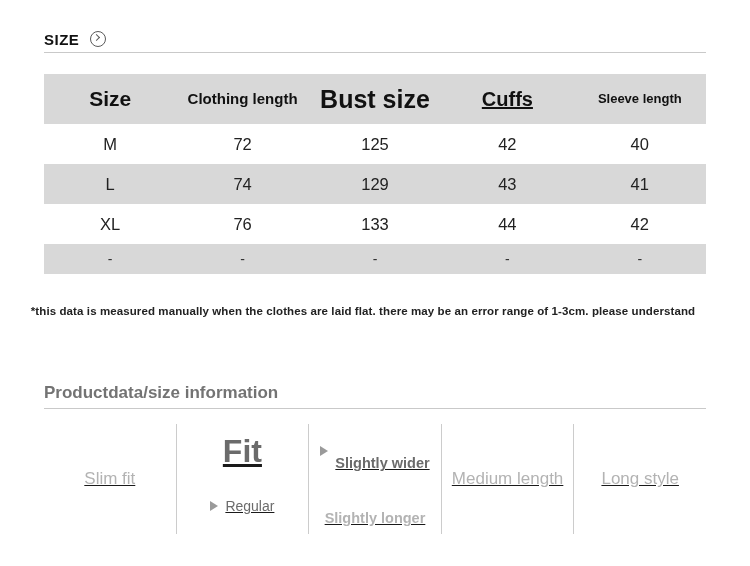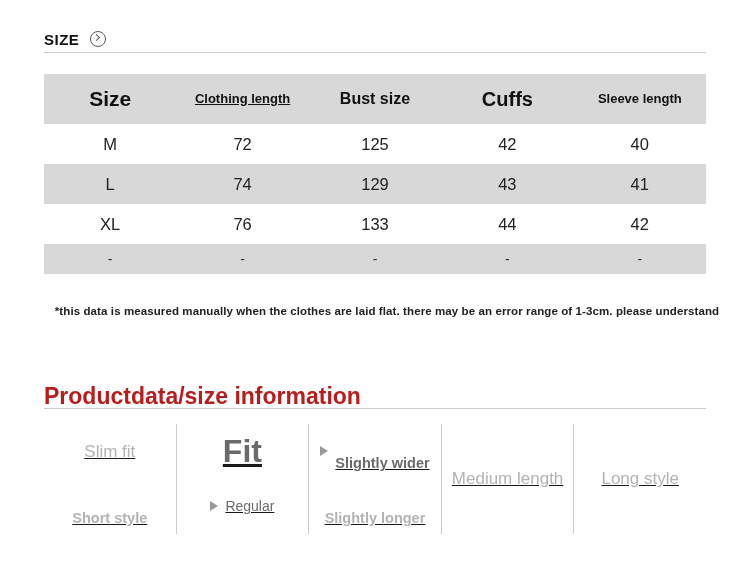--- a/index.html
+++ b/index.html
@@ -85,23 +85,23 @@
   .size-table thead tr {
     height: 50px;
     background: #d8d8d8;
   }
   .size-table thead th {
     font-weight: bold;
     color: #111;
     line-height: 1.12;
   }
   .hdr-size { font-size: 21px; }
-  .hdr-clothing { font-size: 13px; text-decoration: underline; }
-  .hdr-bust { font-size: 16px; }
-  .hdr-cuffs { font-size: 20px; }
+  .hdr-clothing { font-size: 15px; }
+  .hdr-bust { font-size: 25px; }
+  .hdr-cuffs { font-size: 20px; text-decoration: underline; }
   .hdr-sleeve { font-size: 13px; }
   .size-table tbody tr {
     height: 40px;
   }
   .size-table tbody tr.shade {
     background: #d8d8d8;
   }
   .size-table tbody td {
     font-size: 16.5px;
     color: #222;
@@ -111,42 +111,42 @@
     height: 30px;
   }
   .size-table tbody tr.empty-row td {
     font-size: 14px;
     color: #333;
   }
 
   
   .note {
     position: absolute;
-    left: 26px;
+    left: 2px;
     top: 305px;
     width: 722px;
     text-align: center;
     font-size: 11.5px;
     font-weight: bold;
     color: #222;
     letter-spacing: 0.1px;
   }
 
   
   .prod-header {
     position: absolute;
     left: 44px;
     top: 383px;
     width: 662px;
     height: 28px;
   }
   .prod-header-label {
-    font-size: 23px;
-    font-weight: bold;
-    color: #b91c1c;
+    font-size: 17px;
+    font-weight: bold;
+    color: #737373;
     text-align: center;
   }
   .prod-header-rule {
     position: absolute;
     left: 0;
     top: 25px;
     width: 662px;
     height: 1px;
     background: #c9c9c9;
   }
@@ -280,25 +280,20 @@
   </div>
 
   <div class="scales">
 
     <div class="scale-col">
       <div class="scale-row">
         <div class="inner">
           <span class="opt med">Slim fit</span>
         </div>
       </div>
-      <div class="scale-row">
-        <div class="inner">
-          <span class="opt small">Short style</span>
-        </div>
-      </div>
     </div>
 
     <div class="scale-col">
       <div class="scale-row">
         <div class="inner">
           <span class="opt big selected">Fit</span>
         </div>
       </div>
       <div class="scale-row">
         <div class="inner">

